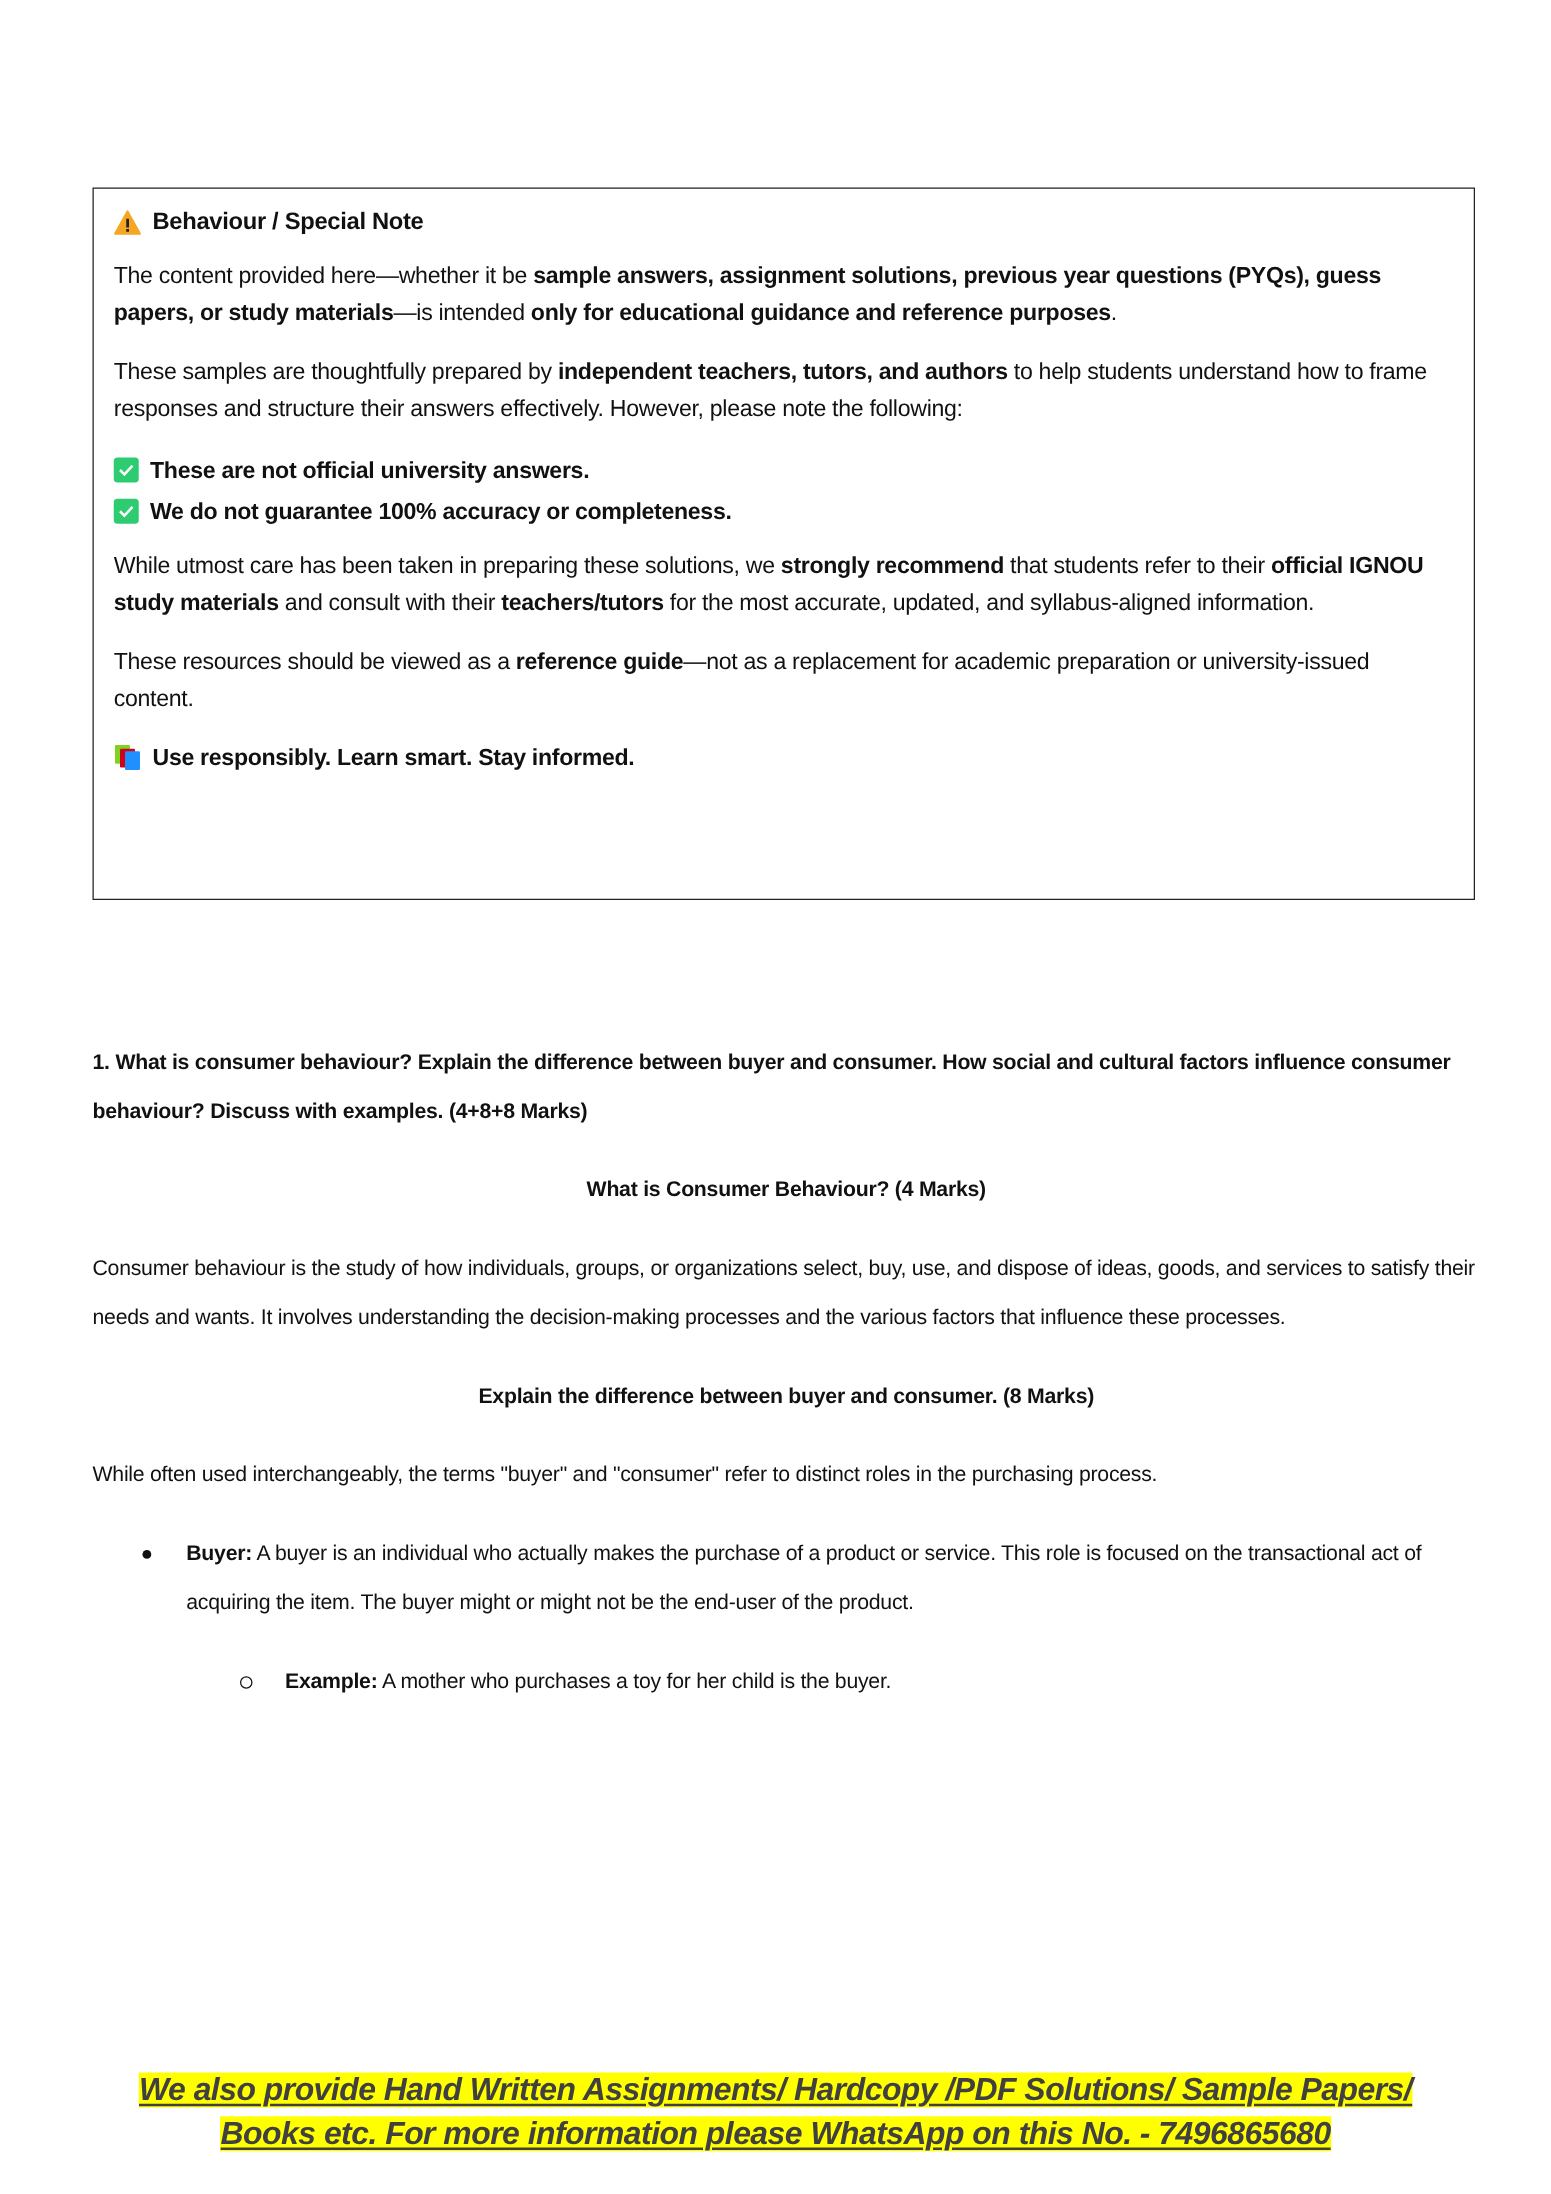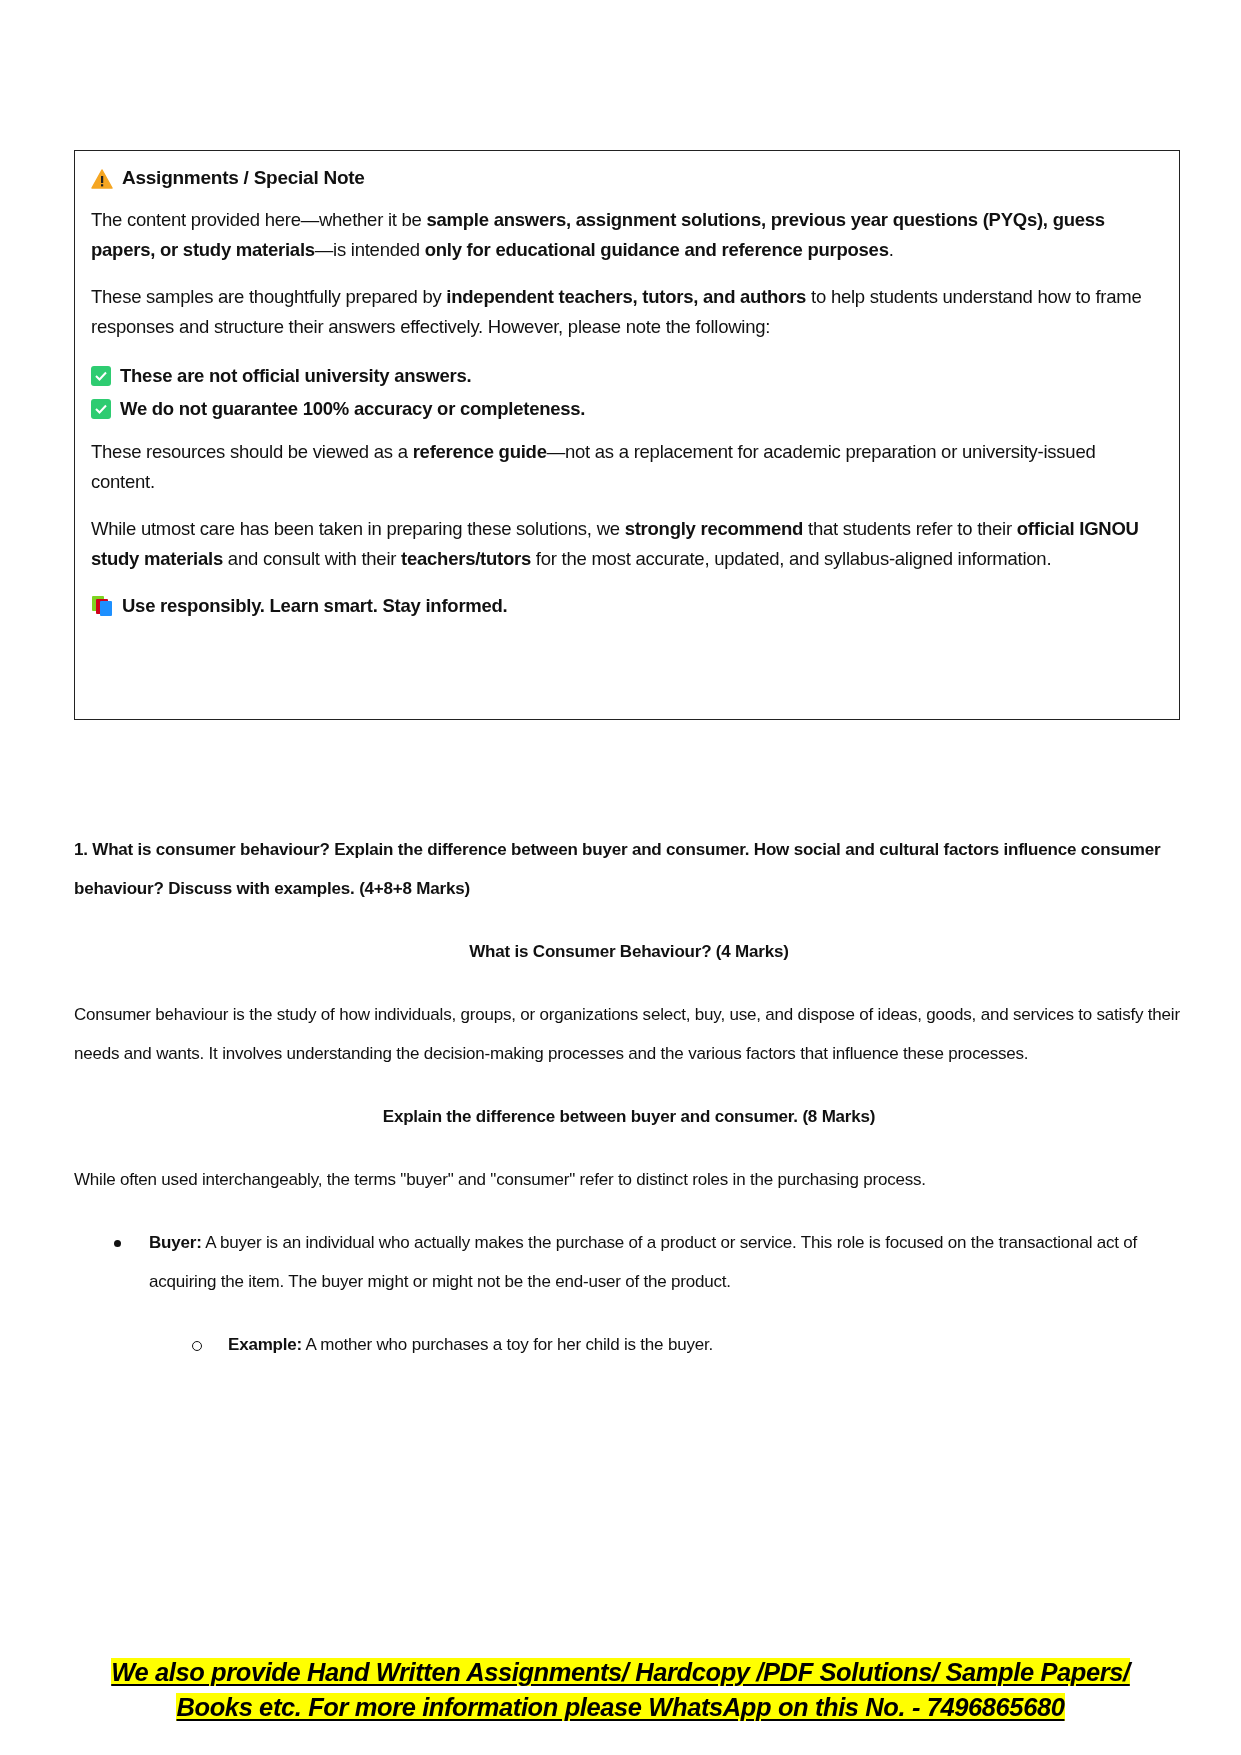--- a/index.html
+++ b/index.html
@@ -27,35 +27,35 @@
   .q-title { font-weight: bold; margin: 0 0 24px 0; }
   .h2 { font-weight: bold; margin: 0 0 24px 0; text-align: center; }
   .para { margin: 0 0 24px 0; }
   .bullet { position: relative; padding-left: 75px; margin: 0 0 24px 0; }
   .bullet .dot { position: absolute; left: 40px; top: 17px; width: 7px; height: 7px; border-radius: 50%; background: #111; }
   .sub-bullet { position: relative; padding-left: 150px; margin: 4px; }
   .sub-bullet .circ { position: absolute; left: 114px; top: 16px; width: 8px; height: 8px; border-radius: 50%; border: 1.3px solid #111; }
 
   .footer { position: absolute; left: 0; top: 1655px; width: 1241px; text-align: center;
             font-size: 25.5px; line-height: 35px; font-weight: bold; font-style: italic; letter-spacing: -0.4px; }
-  .footer span { background: #ffff00; color: #000000; text-decoration: underline; text-decoration-thickness: 2px; text-underline-offset: 3px; text-align: center; }
+  .footer span { background: #ffff00; color: #404040; text-decoration: underline; text-decoration-thickness: 2px; text-underline-offset: 3px; text-align: center; }
 </style>
 </head>
 <body>
 
 <div class="disclaimer">
   <div class="disc-title">
     <span class="warn-icon">
       <svg width="22" height="20" viewBox="0 0 22 20">
           <path d="M11 1 L21 19 L1 19 Z" fill="#f5a623" stroke="#f5a623" stroke-linejoin="round" stroke-width="1.5"></path>
           <rect x="10" y="7" width="2.2" height="7" fill="#222"></rect>
           <rect x="10" y="15.2" width="2.2" height="2.2" fill="#222"></rect>
         </svg>
     </span>
-    <span>Assignments / Special Note</span>
+    <span>Behaviour / Special Note</span>
   </div>
   <p><span>The content provided here—whether it be </span><b>sample answers, assignment solutions, previous year questions (PYQs), guess papers, or study materials</b><span>—is intended </span><b>only for educational guidance and reference purposes</b><span>.</span></p>
   <p><span>These samples are thoughtfully prepared by </span><b>independent teachers, tutors, and authors</b><span> to help students understand how to frame responses and structure their answers effectively. However, please note the following:</span></p>
   <ul class="check-list">
     <li>
       <span class="check-icon">
           <svg width="14" height="14" viewBox="0 0 14 14">
             <path d="M2 7 L5.5 10.5 L12 3.5" stroke="#fff" stroke-width="2" fill="none"></path>
           </svg>
         </span>
@@ -63,22 +63,22 @@
     </li>
     <li>
       <span class="check-icon">
           <svg width="14" height="14" viewBox="0 0 14 14">
             <path d="M2 7 L5.5 10.5 L12 3.5" stroke="#fff" stroke-width="2" fill="none"></path>
           </svg>
         </span>
       <span>We do not guarantee 100% accuracy or completeness.</span>
     </li>
   </ul>
+  <p><span>While utmost care has been taken in preparing these solutions, we </span><b>strongly recommend</b><span> that students refer to their </span><b>official IGNOU study materials</b><span> and consult with their </span><b>teachers/tutors</b><span> for the most accurate, updated, and syllabus-aligned information.</span></p>
   <p><span>These resources should be viewed as a </span><b>reference guide</b><span>—not as a replacement for academic preparation or university-issued content.</span></p>
-  <p><span>While utmost care has been taken in preparing these solutions, we </span><b>strongly recommend</b><span> that students refer to their </span><b>official IGNOU study materials</b><span> and consult with their </span><b>teachers/tutors</b><span> for the most accurate, updated, and syllabus-aligned information.</span></p>
   <div class="books-row">
     <span class="books-icon">
       <span style="left:1px;top:1px;background:#7ed321;"></span>
       <span style="left:5px;top:4px;background:#d0021b;"></span>
       <span style="left:9px;top:6px;background:#1e90ff;"></span>
     </span>
     <span>Use responsibly. Learn smart. Stay informed.</span>
   </div>
 </div>
 

